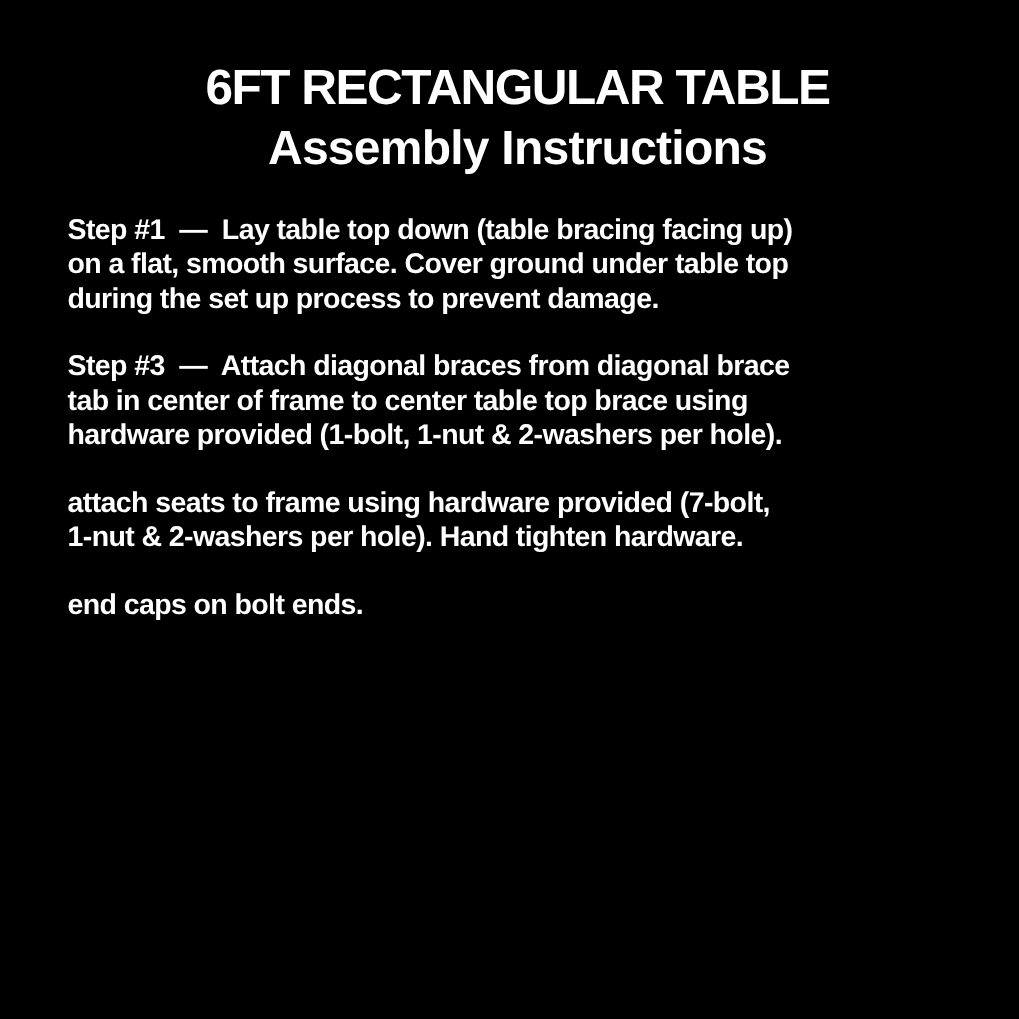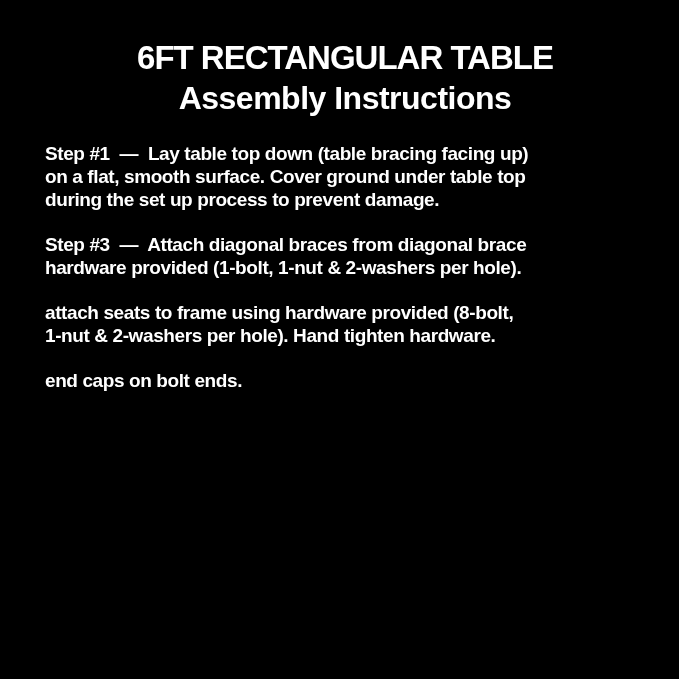--- a/index.html
+++ b/index.html
@@ -60,25 +60,26 @@
 
     <div class="step">
       <div class="line">Step #1  —  Lay table top down (table bracing facing up)</div>
       <div class="line">on a flat, smooth surface. Cover ground under table top</div>
       <div class="line">during the set up process to prevent damage.</div>
     </div>
 
 
     <div class="step">
       <div class="line">Step #3  —  Attach diagonal braces from diagonal brace</div>
+      <div class="line">tab in center of frame to center table top brace using</div>
       <div class="line">hardware provided (1-bolt, 1-nut &amp; 2-washers per hole).</div>
     </div>
 
     <div class="step">
-      <div class="line">attach seats to frame using hardware provided (8-bolt,</div>
+      <div class="line">attach seats to frame using hardware provided (7-bolt,</div>
       <div class="line">1-nut &amp; 2-washers per hole). Hand tighten hardware.</div>
     </div>
 
     <div class="step">
       <div class="line">end caps on bolt ends.</div>
     </div>
 
   </div>
 </div>
 

